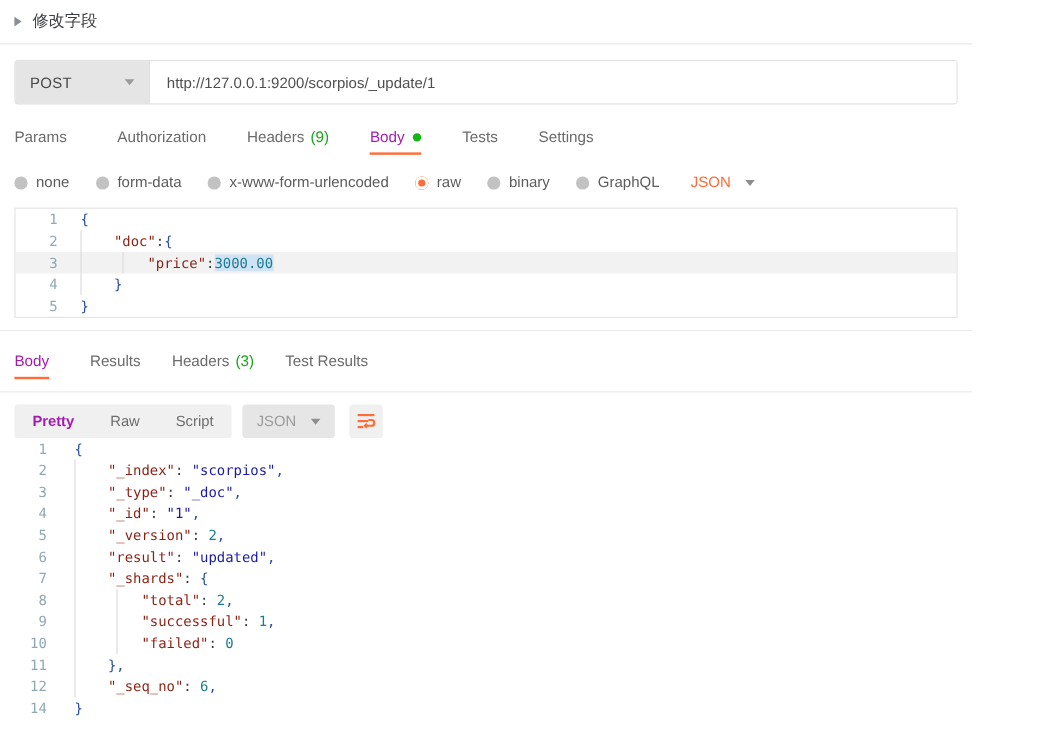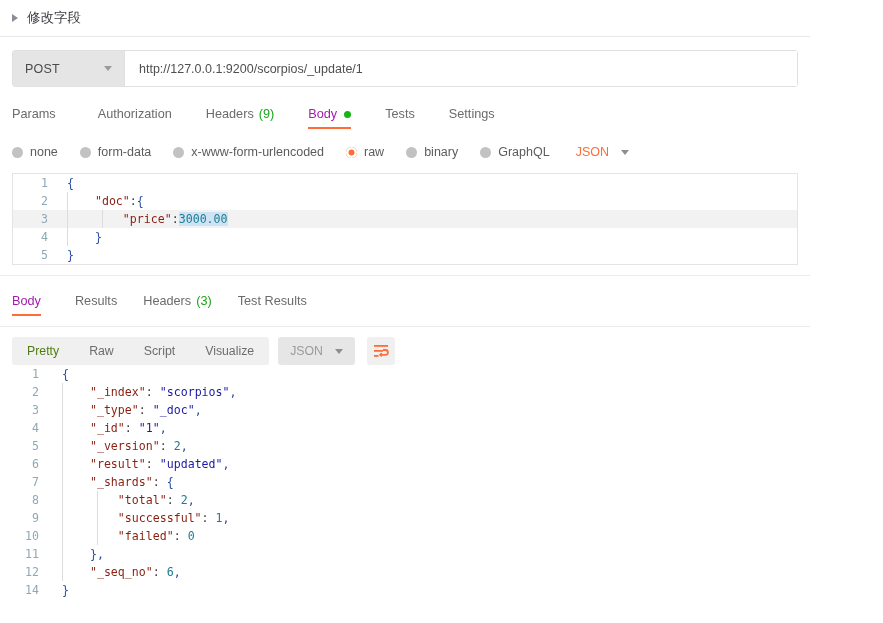--- a/index.html
+++ b/index.html
@@ -172,21 +172,21 @@
     height: 28px;
   }
   .fmt-group {
     display: flex; align-items: center;
     background: #f0f0f0; border-radius: 3px; height: 28px;
   }
   .fmt-btn {
     padding: 0 15px; height: 28px; line-height: 28px;
     font-size: 12.3px; color: #6d6d6d; cursor: pointer;
   }
-  .fmt-btn.active { color: #4d7c0f; }
+  .fmt-btn.active { color: #a21caf; font-weight: bold; }
   .fmt-json {
     display:flex; align-items:center; gap: 12px;
     background:#e6e6e6; border-radius: 3px;
     height: 28px; padding: 0 12px; margin-left: 9px; cursor:pointer;
   }
   .fmt-json span { font-size: 12.3px; color:#9b9b9b; }
   .wrap-btn {
     width: 28px; height: 28px; margin-left: 12px;
     background: #f0f0f0; border-radius: 3px;
     display:flex; align-items:center; justify-content:center; cursor:pointer;
@@ -289,21 +289,20 @@
         <span>Test Results</span>
       </div>
     </div>
   <div class="divider-top"></div>
 
   <div class="fmt-row">
     <div class="fmt-group" id="fmt-group">
         <div class="fmt-btn active">Pretty</div>
         <div class="fmt-btn">Raw</div>
         <div class="fmt-btn">Script</div>
-        <div class="fmt-btn">Visualize</div>
       </div>
     <div class="fmt-json">
       <span>JSON</span>
       <span class="chev-sm"></span>
     </div>
     <div class="wrap-btn">
       <svg width="16" height="14" viewBox="0 0 16 14">
         <rect x="1" y="1" width="14" height="1.8" fill="#ff6c37"></rect>
         <rect x="1" y="6" width="9" height="1.8" fill="#ff6c37"></rect>
         <path d="M10 6 h2.5 a2.4 2.4 0 0 1 0 4.8 H7.5" stroke="#ff6c37" stroke-width="1.8" fill="none"></path>

